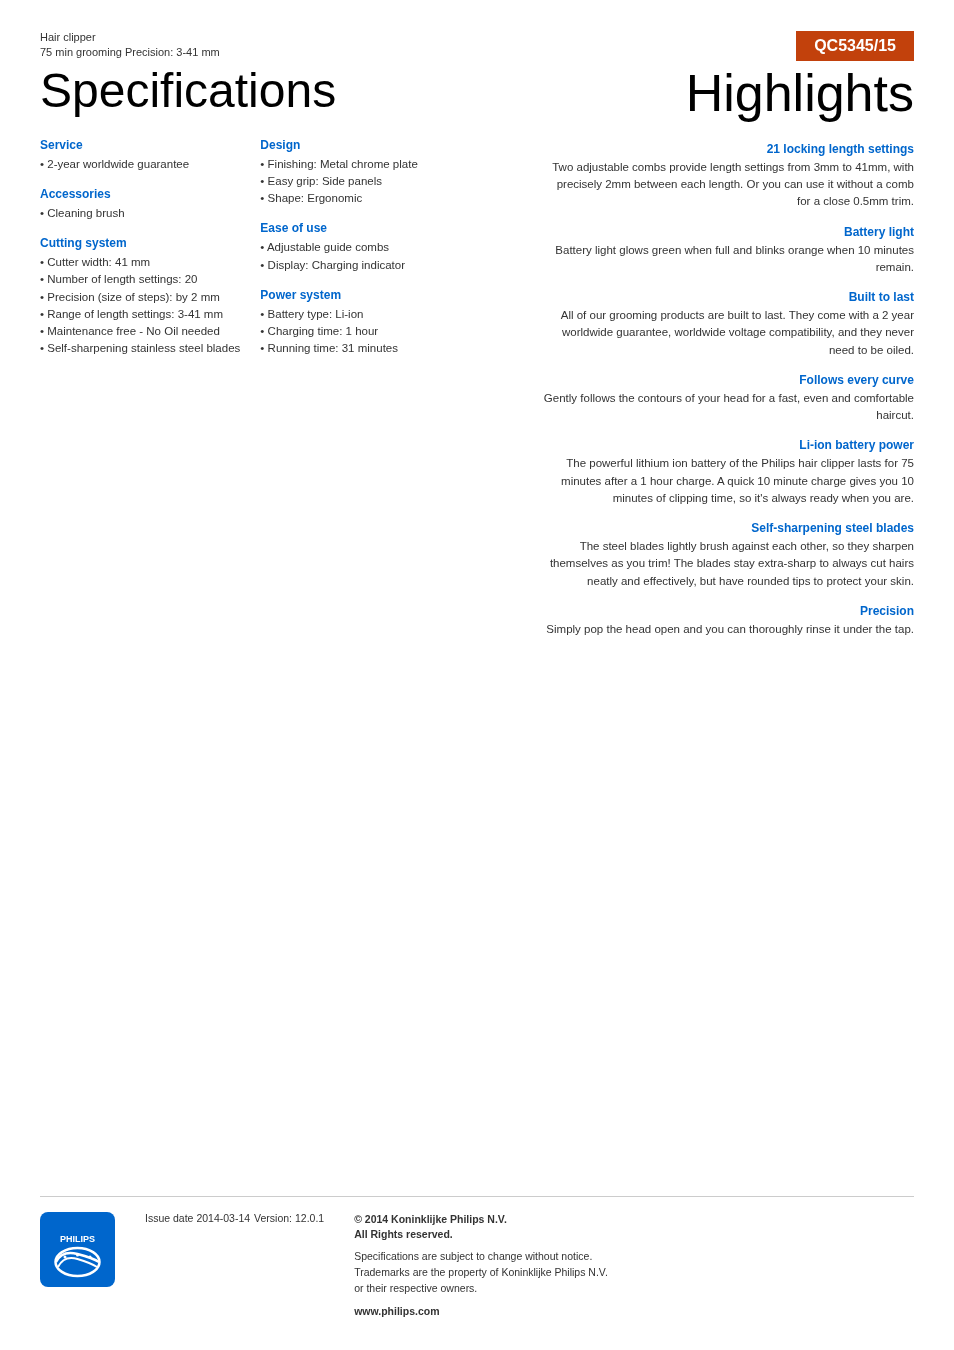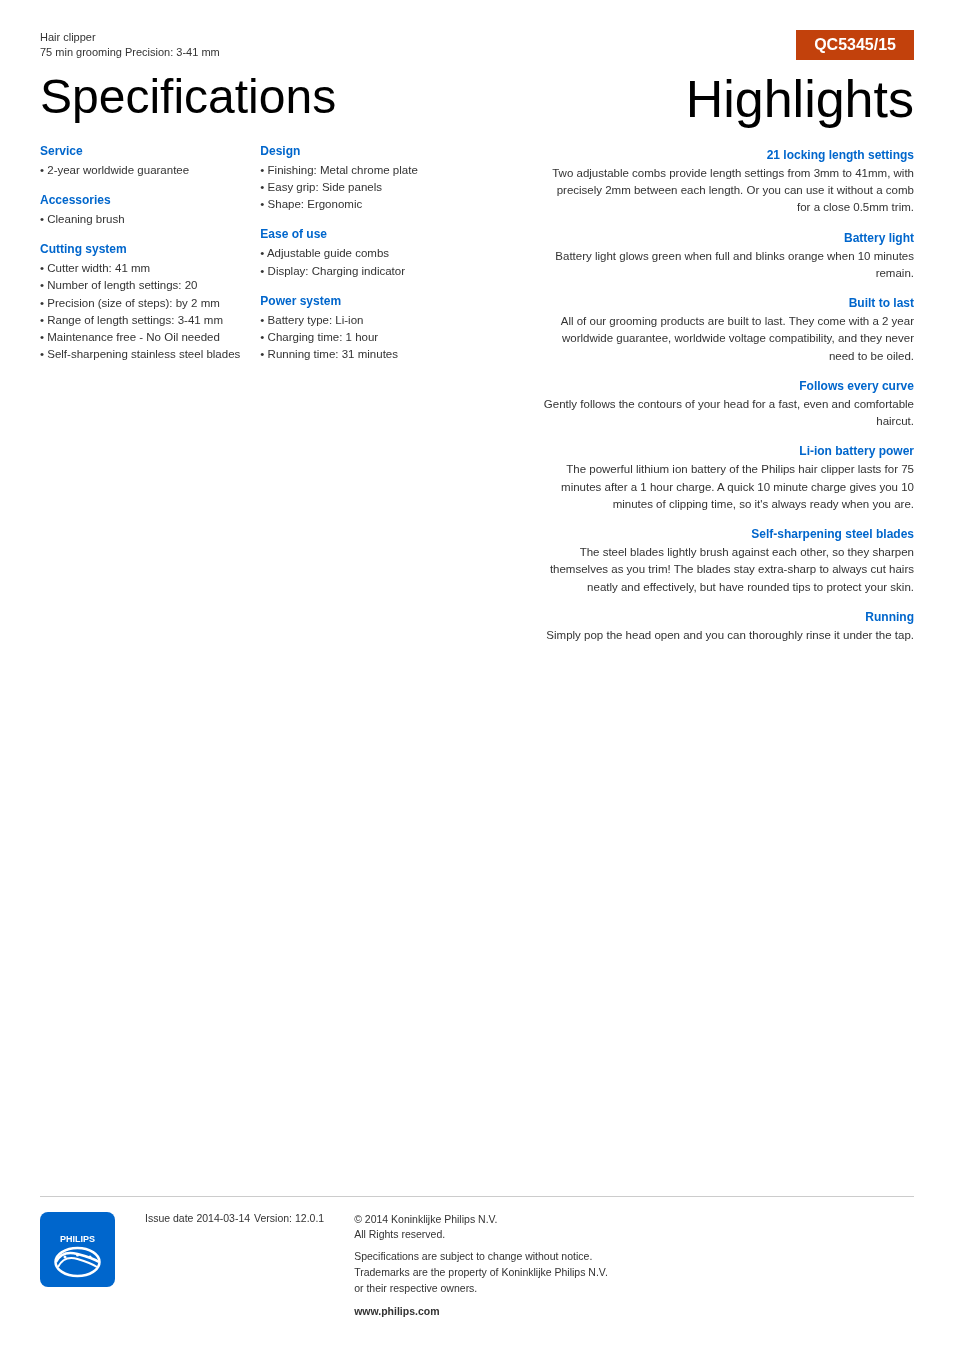--- a/index.html
+++ b/index.html
@@ -16,22 +16,22 @@
       width: 954px;
       min-height: 1350px;
       background: #fff;
       position: relative;
       padding: 30px 40px 40px 40px;
     }
     
     .header {
       display: flex;
       justify-content: space-between;
-      align-items: center;
-      margin-bottom: 10px;
+      align-items: flex-end;
+      margin-bottom: 4px;
     }
     .product-info {
       font-size: 11px;
       color: #333;
       line-height: 1.4;
     }
     .model-badge {
       background: #c2410c;
       color: #fff;
       font-size: 16px;
@@ -233,21 +233,21 @@
           </div>
           <div class="highlight-group">
             <div class="highlight-title">Li-ion battery power</div>
             <div class="highlight-text">The powerful lithium ion battery of the Philips hair clipper lasts for 75 minutes after a 1 hour charge. A quick 10 minute charge gives you 10 minutes of clipping time, so it's always ready when you are.</div>
           </div>
           <div class="highlight-group">
             <div class="highlight-title">Self-sharpening steel blades</div>
             <div class="highlight-text">The steel blades lightly brush against each other, so they sharpen themselves as you trim! The blades stay extra-sharp to always cut hairs neatly and effectively, but have rounded tips to protect your skin.</div>
           </div>
           <div class="highlight-group">
-            <div class="highlight-title">Running</div>
+            <div class="highlight-title">Precision</div>
             <div class="highlight-text">Simply pop the head open and you can thoroughly rinse it under the tap.</div>
           </div>
         </div>
     </div>
   </div>
 
   <div class="footer">
 
     <div class="philips-logo philips-shield">
       <svg width="75" height="75" viewBox="0 0 75 75" xmlns="http://www.w3.org/2000/svg">
@@ -263,21 +263,21 @@
         <circle cx="25" cy="45" r="1.5" fill="white"></circle>
         <circle cx="37.5" cy="43" r="1.5" fill="white"></circle>
         <circle cx="50" cy="45" r="1.5" fill="white"></circle>
       </svg>
     </div>
     <div class="footer-meta">
       <div><span>Issue date </span><span>2014-03-14</span></div>
       <div><span>Version: </span><span>12.0.1</span></div>
     </div>
     <div class="footer-legal">
-      <div id="copyright-block" style="white-space: pre-line;">© 2014 Koninklijke Philips N.V.
+      <div id="copyright-block" style="white-space: pre-line; font-weight: bold;">© 2014 Koninklijke Philips N.V.
 All Rights reserved.</div>
       <div id="legal-block" style="margin-top: 6px; white-space: pre-line;">Specifications are subject to change without notice.
 Trademarks are the property of Koninklijke Philips N.V.
 or their respective owners.</div>
       <div class="footer-website" style="margin-top:8px;">www.philips.com</div>
     </div>
   </div>
 </div>
 
 </body></html>

